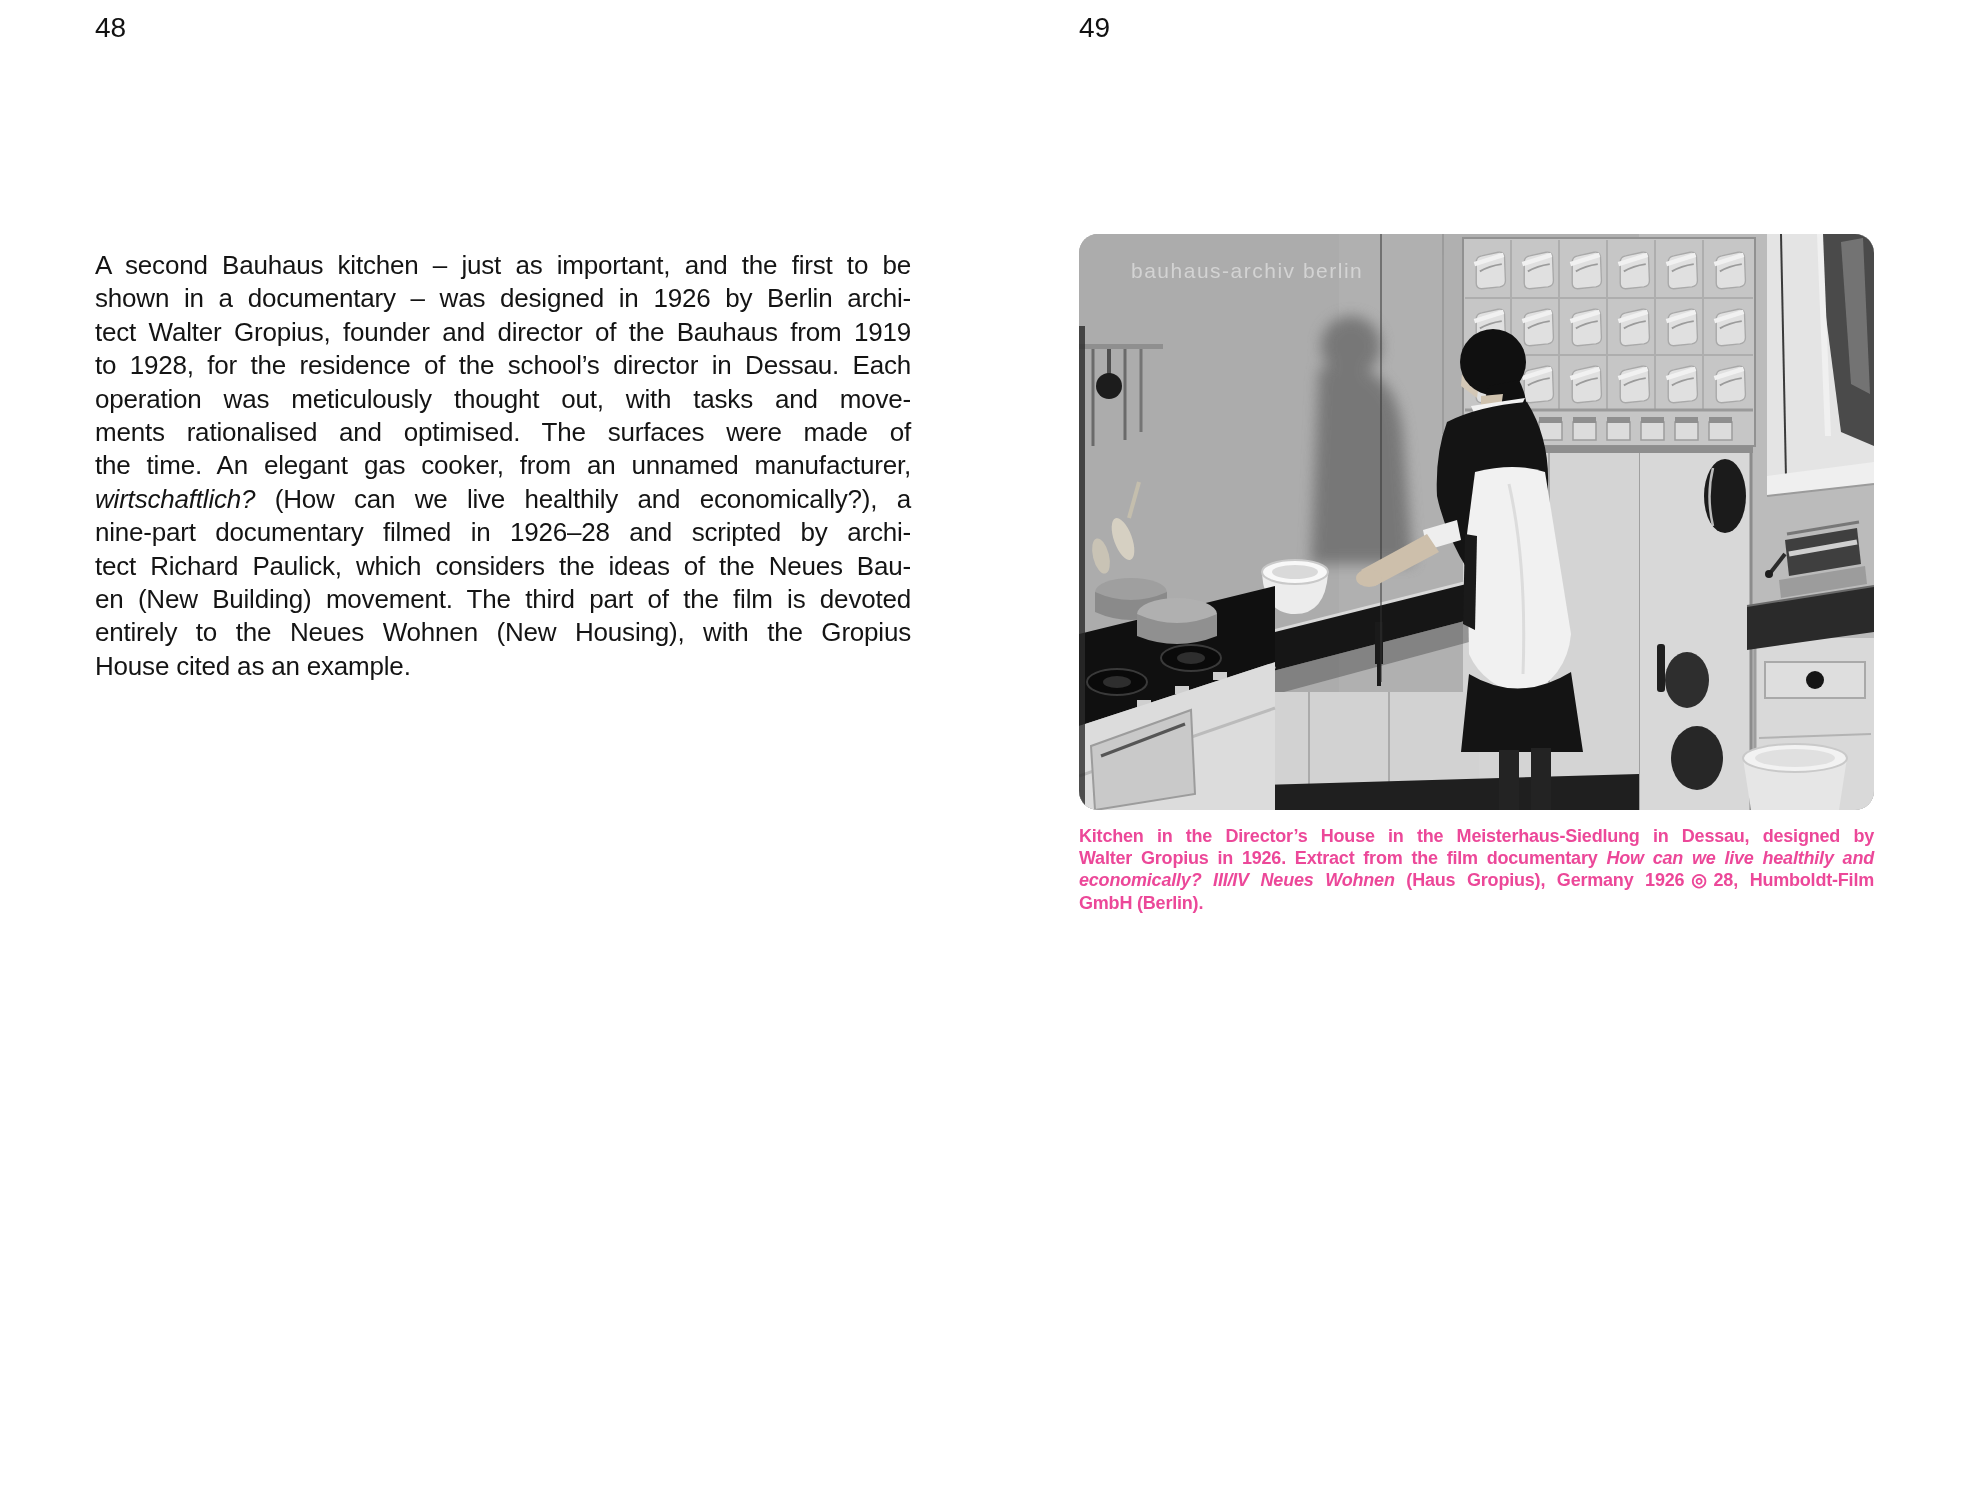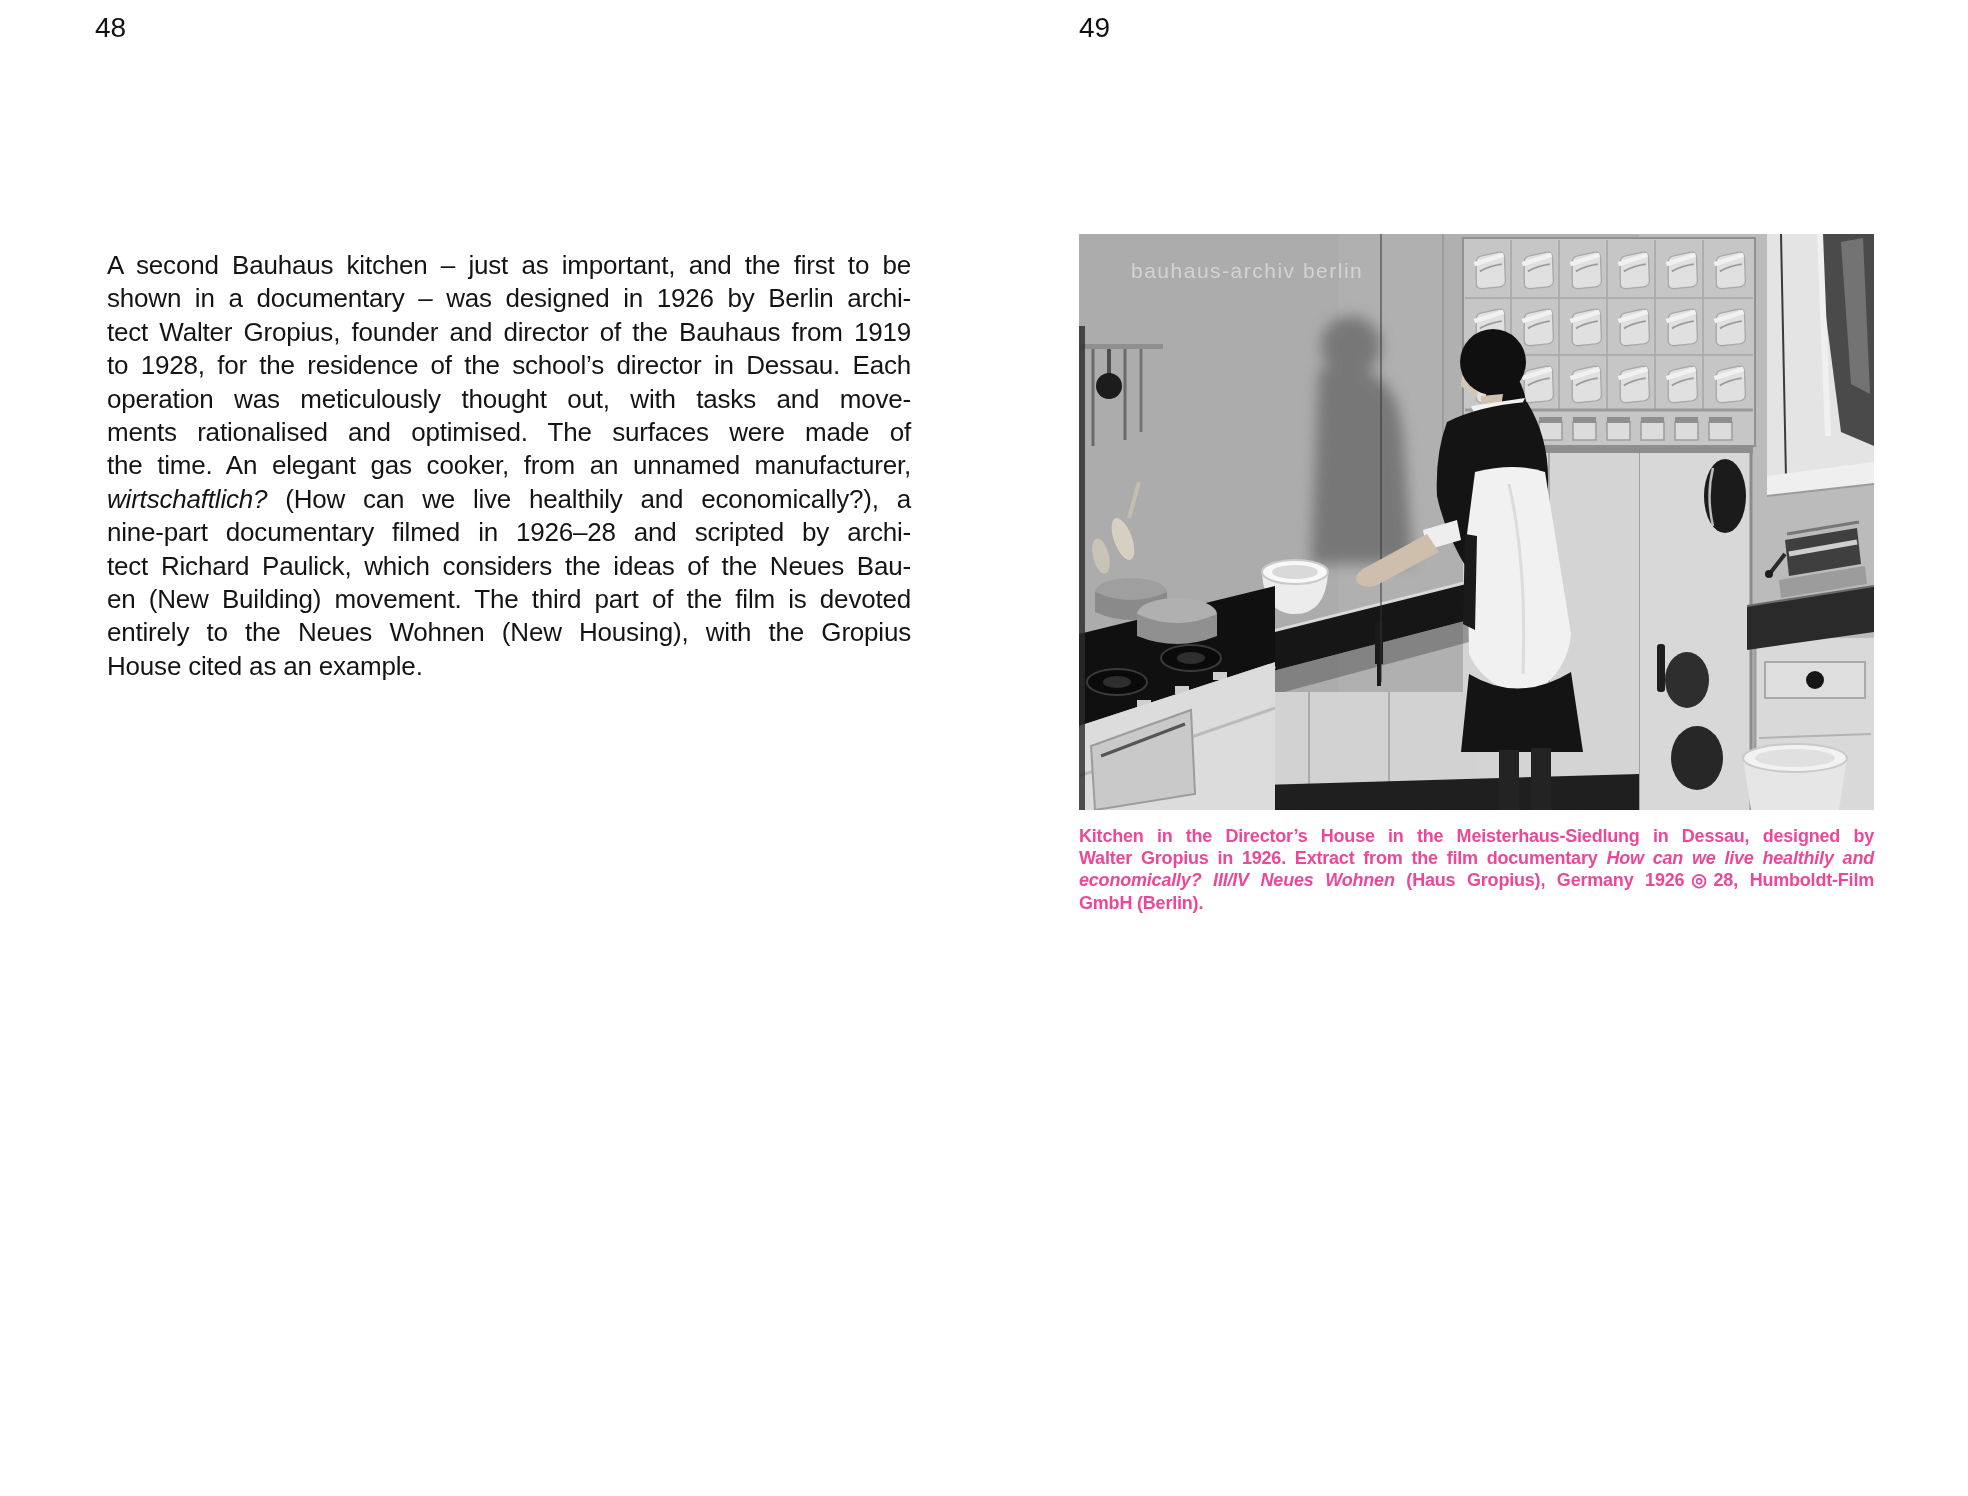--- a/index.html
+++ b/index.html
@@ -6,27 +6,27 @@
   body{width:1968px;height:1496px;position:relative;overflow:hidden;
        font-family:"Liberation Sans",sans-serif;color:#151515;}
 
   .page-number{position:absolute;top:12px;font-size:28px;letter-spacing:0;color:#111;}
   #pn-left{left:95px;}
   #pn-right{left:1079px;}
 
   
   .body-text{position:absolute;left:95px;top:249px;width:816px;
              font-size:26px;line-height:33.4px;letter-spacing:-0.2px;color:#141414;}
-  .body-text .line{white-space:nowrap;text-align:justify;margin-left:12px;}
+  .body-text .line{white-space:nowrap;text-align:justify;}
   .body-text .line.jl{text-align-last:justify;}
   .it{font-style:italic;}
 
   
   .photo{position:absolute;left:1079px;top:234px;width:795px;height:576px;
-         background:#b0b0b0;overflow:hidden;}
+         background:#b0b0b0;overflow:hidden;border-radius:19px;}
   .photo svg{display:block;width:795px;height:576px;}
 
   
   .caption{position:absolute;left:1079px;top:825px;width:795px;
            font-size:18px;font-weight:bold;line-height:22.2px;letter-spacing:-0.2px;color:#ec4899;}
   .caption .line{white-space:nowrap;text-align:justify;}
   .caption .line.jl{text-align-last:justify;}
 </style>
 </head>
 <body>

